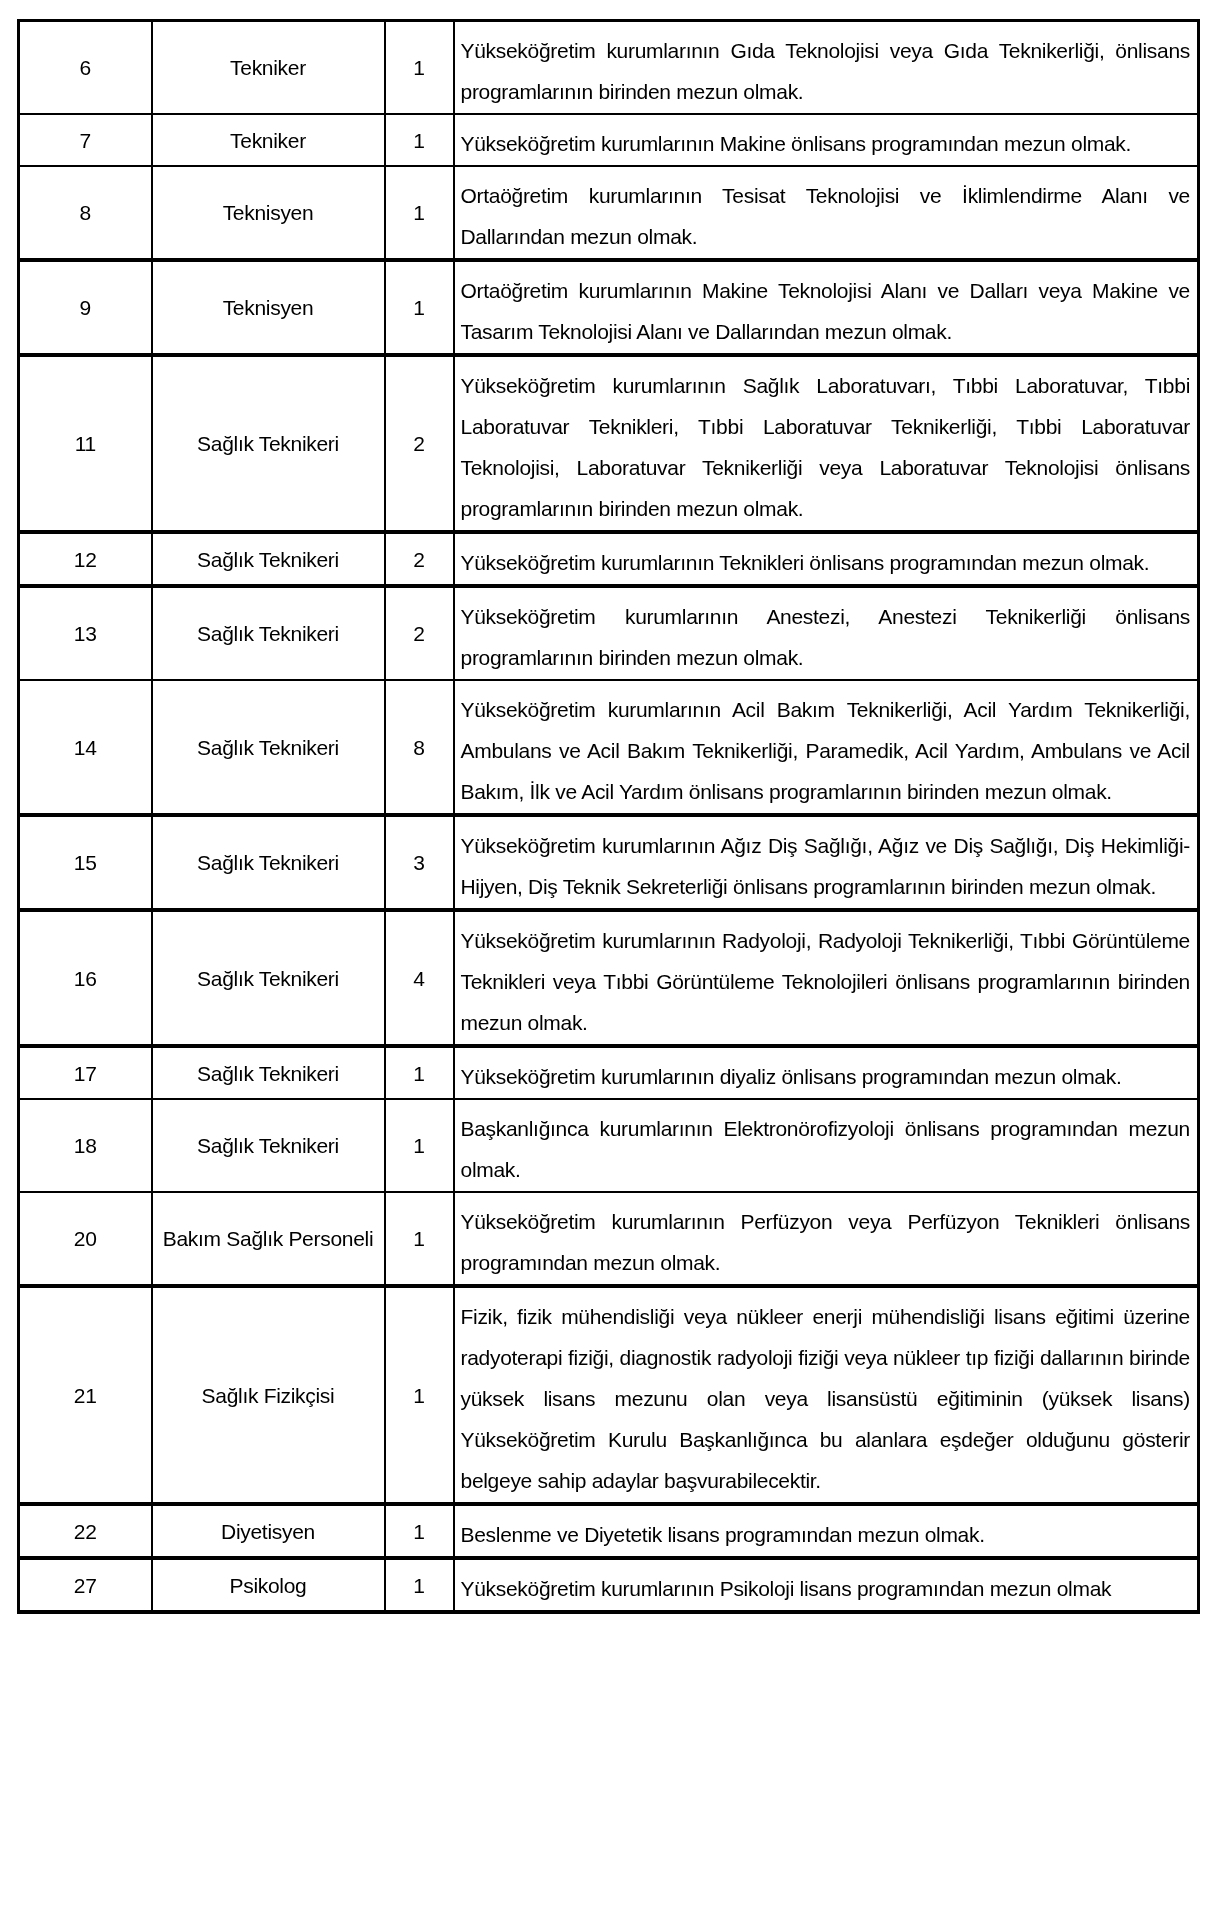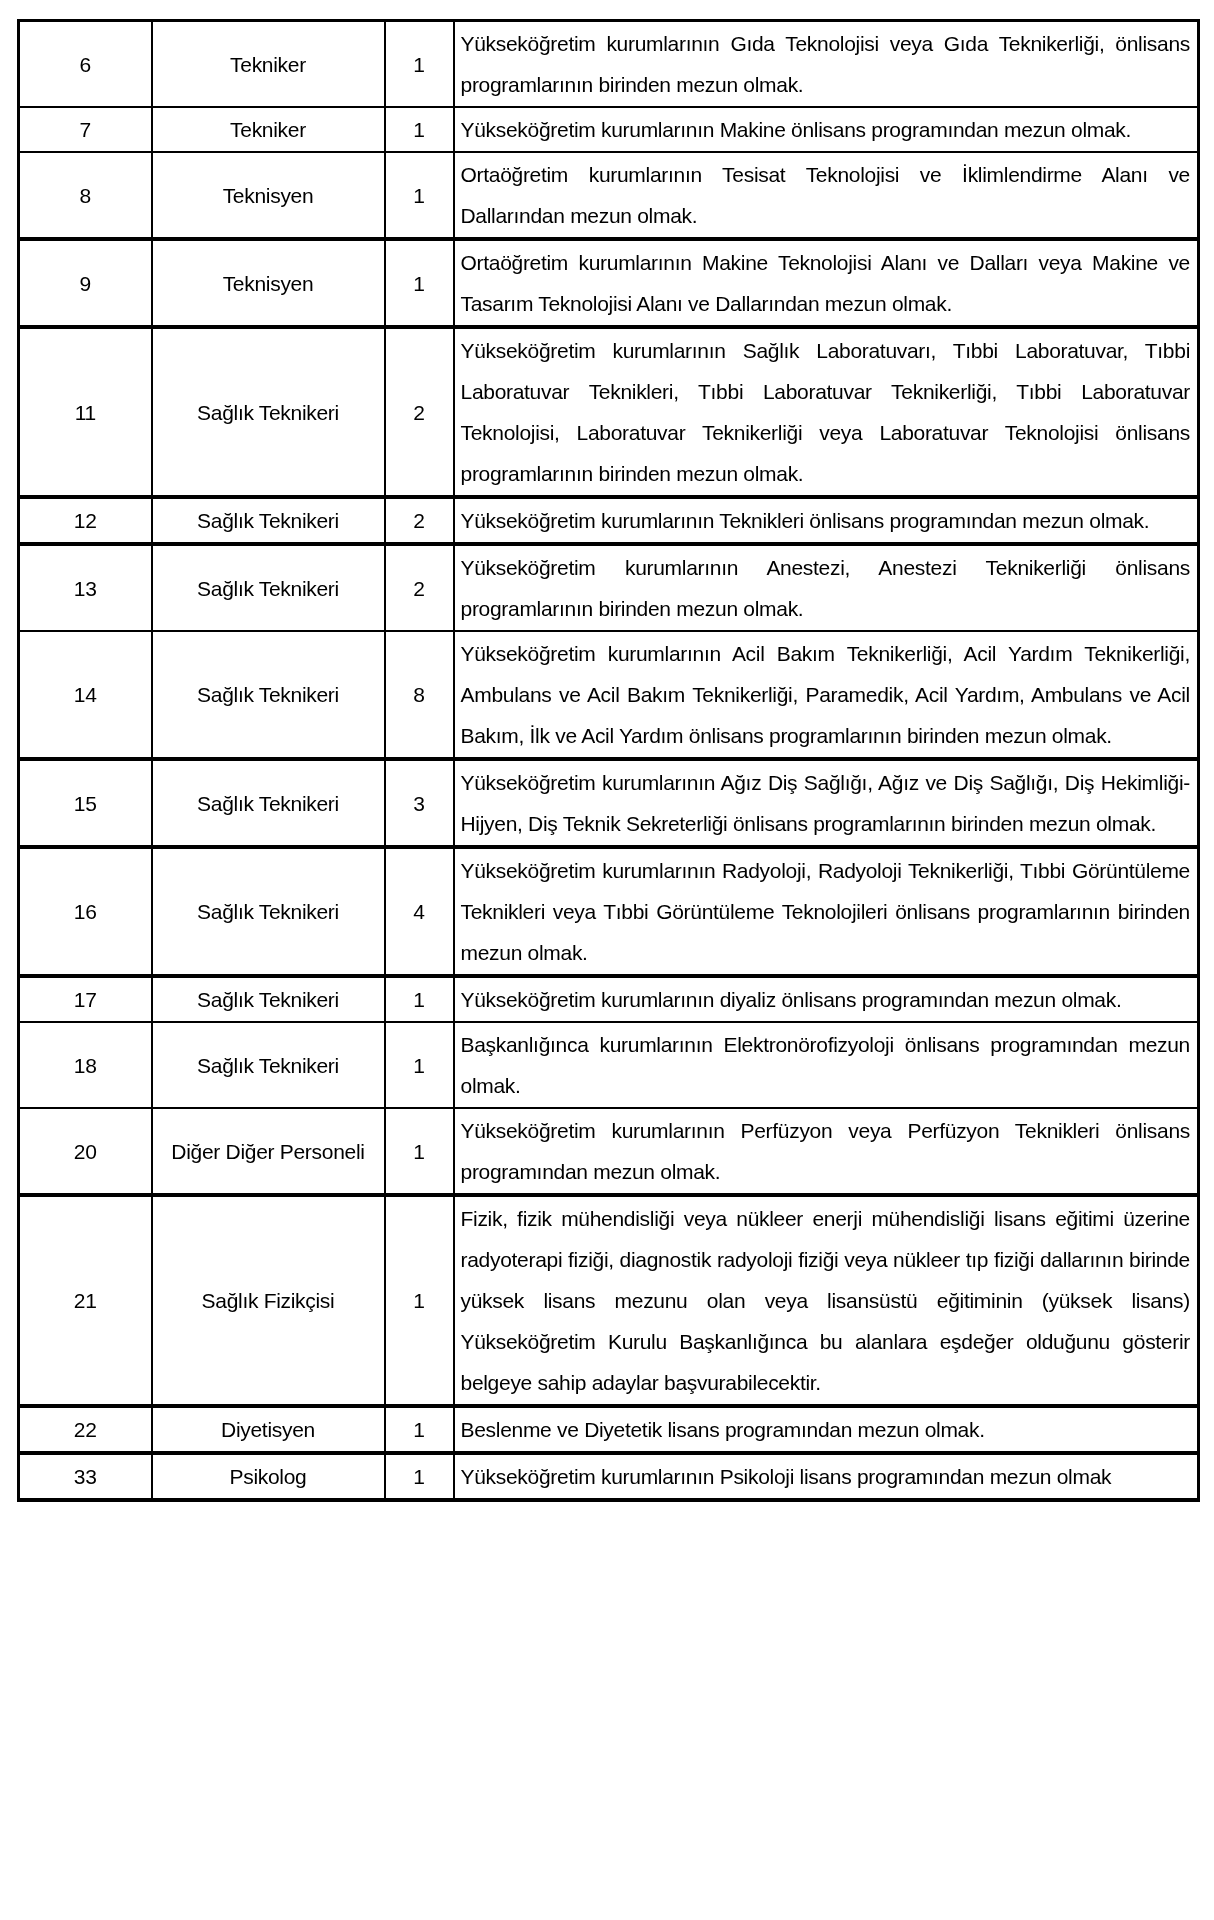--- a/index.html
+++ b/index.html
@@ -37,21 +37,21 @@
     padding: 1px 4px;
     letter-spacing: -0.3px;
     overflow: hidden;
   }
   td.c-no, td.c-title, td.c-count {
     text-align: center;
   }
   td.c-desc {
     text-align: justify;
     text-justify: inter-word;
-    padding: 1px 7px 1px 6px;
+    padding: 8px 7px 1px 6px;
   }
   tr.heavy > td {
     border-bottom-width: 4px;
   }
 </style>
 </head>
 <body>
 
 <div class="page">
   <table class="positions-table">
@@ -129,37 +129,37 @@
     <td class="c-desc">Yükseköğretim kurumlarının diyaliz önlisans programından mezun olmak.</td>
   </tr>
         <tr>
     <td class="c-no">18</td>
     <td class="c-title">Sağlık Teknikeri</td>
     <td class="c-count">1</td>
     <td class="c-desc">Başkanlığınca kurumlarının Elektronörofizyoloji önlisans programından mezun olmak.</td>
   </tr>
         <tr class="heavy">
     <td class="c-no">20</td>
-    <td class="c-title">Diğer Diğer Personeli</td>
+    <td class="c-title">Bakım Sağlık Personeli</td>
     <td class="c-count">1</td>
     <td class="c-desc">Yükseköğretim kurumlarının Perfüzyon veya Perfüzyon Teknikleri önlisans programından mezun olmak.</td>
   </tr>
         <tr class="heavy">
     <td class="c-no">21</td>
     <td class="c-title">Sağlık Fizikçisi</td>
     <td class="c-count">1</td>
     <td class="c-desc">Fizik, fizik mühendisliği veya nükleer enerji mühendisliği lisans eğitimi üzerine radyoterapi fiziği, diagnostik radyoloji fiziği veya nükleer tıp fiziği dallarının birinde yüksek lisans mezunu olan veya lisansüstü eğitiminin (yüksek lisans) Yükseköğretim Kurulu Başkanlığınca bu alanlara eşdeğer olduğunu gösterir belgeye sahip adaylar başvurabilecektir.</td>
   </tr>
         <tr class="heavy">
     <td class="c-no">22</td>
     <td class="c-title">Diyetisyen</td>
     <td class="c-count">1</td>
     <td class="c-desc">Beslenme ve Diyetetik lisans programından mezun olmak.</td>
   </tr>
         <tr class="heavy">
-    <td class="c-no">33</td>
+    <td class="c-no">27</td>
     <td class="c-title">Psikolog</td>
     <td class="c-count">1</td>
     <td class="c-desc">Yükseköğretim kurumlarının Psikoloji lisans programından mezun olmak</td>
   </tr>
       </tbody>
   </table>
 </div>
 
 </body></html>

